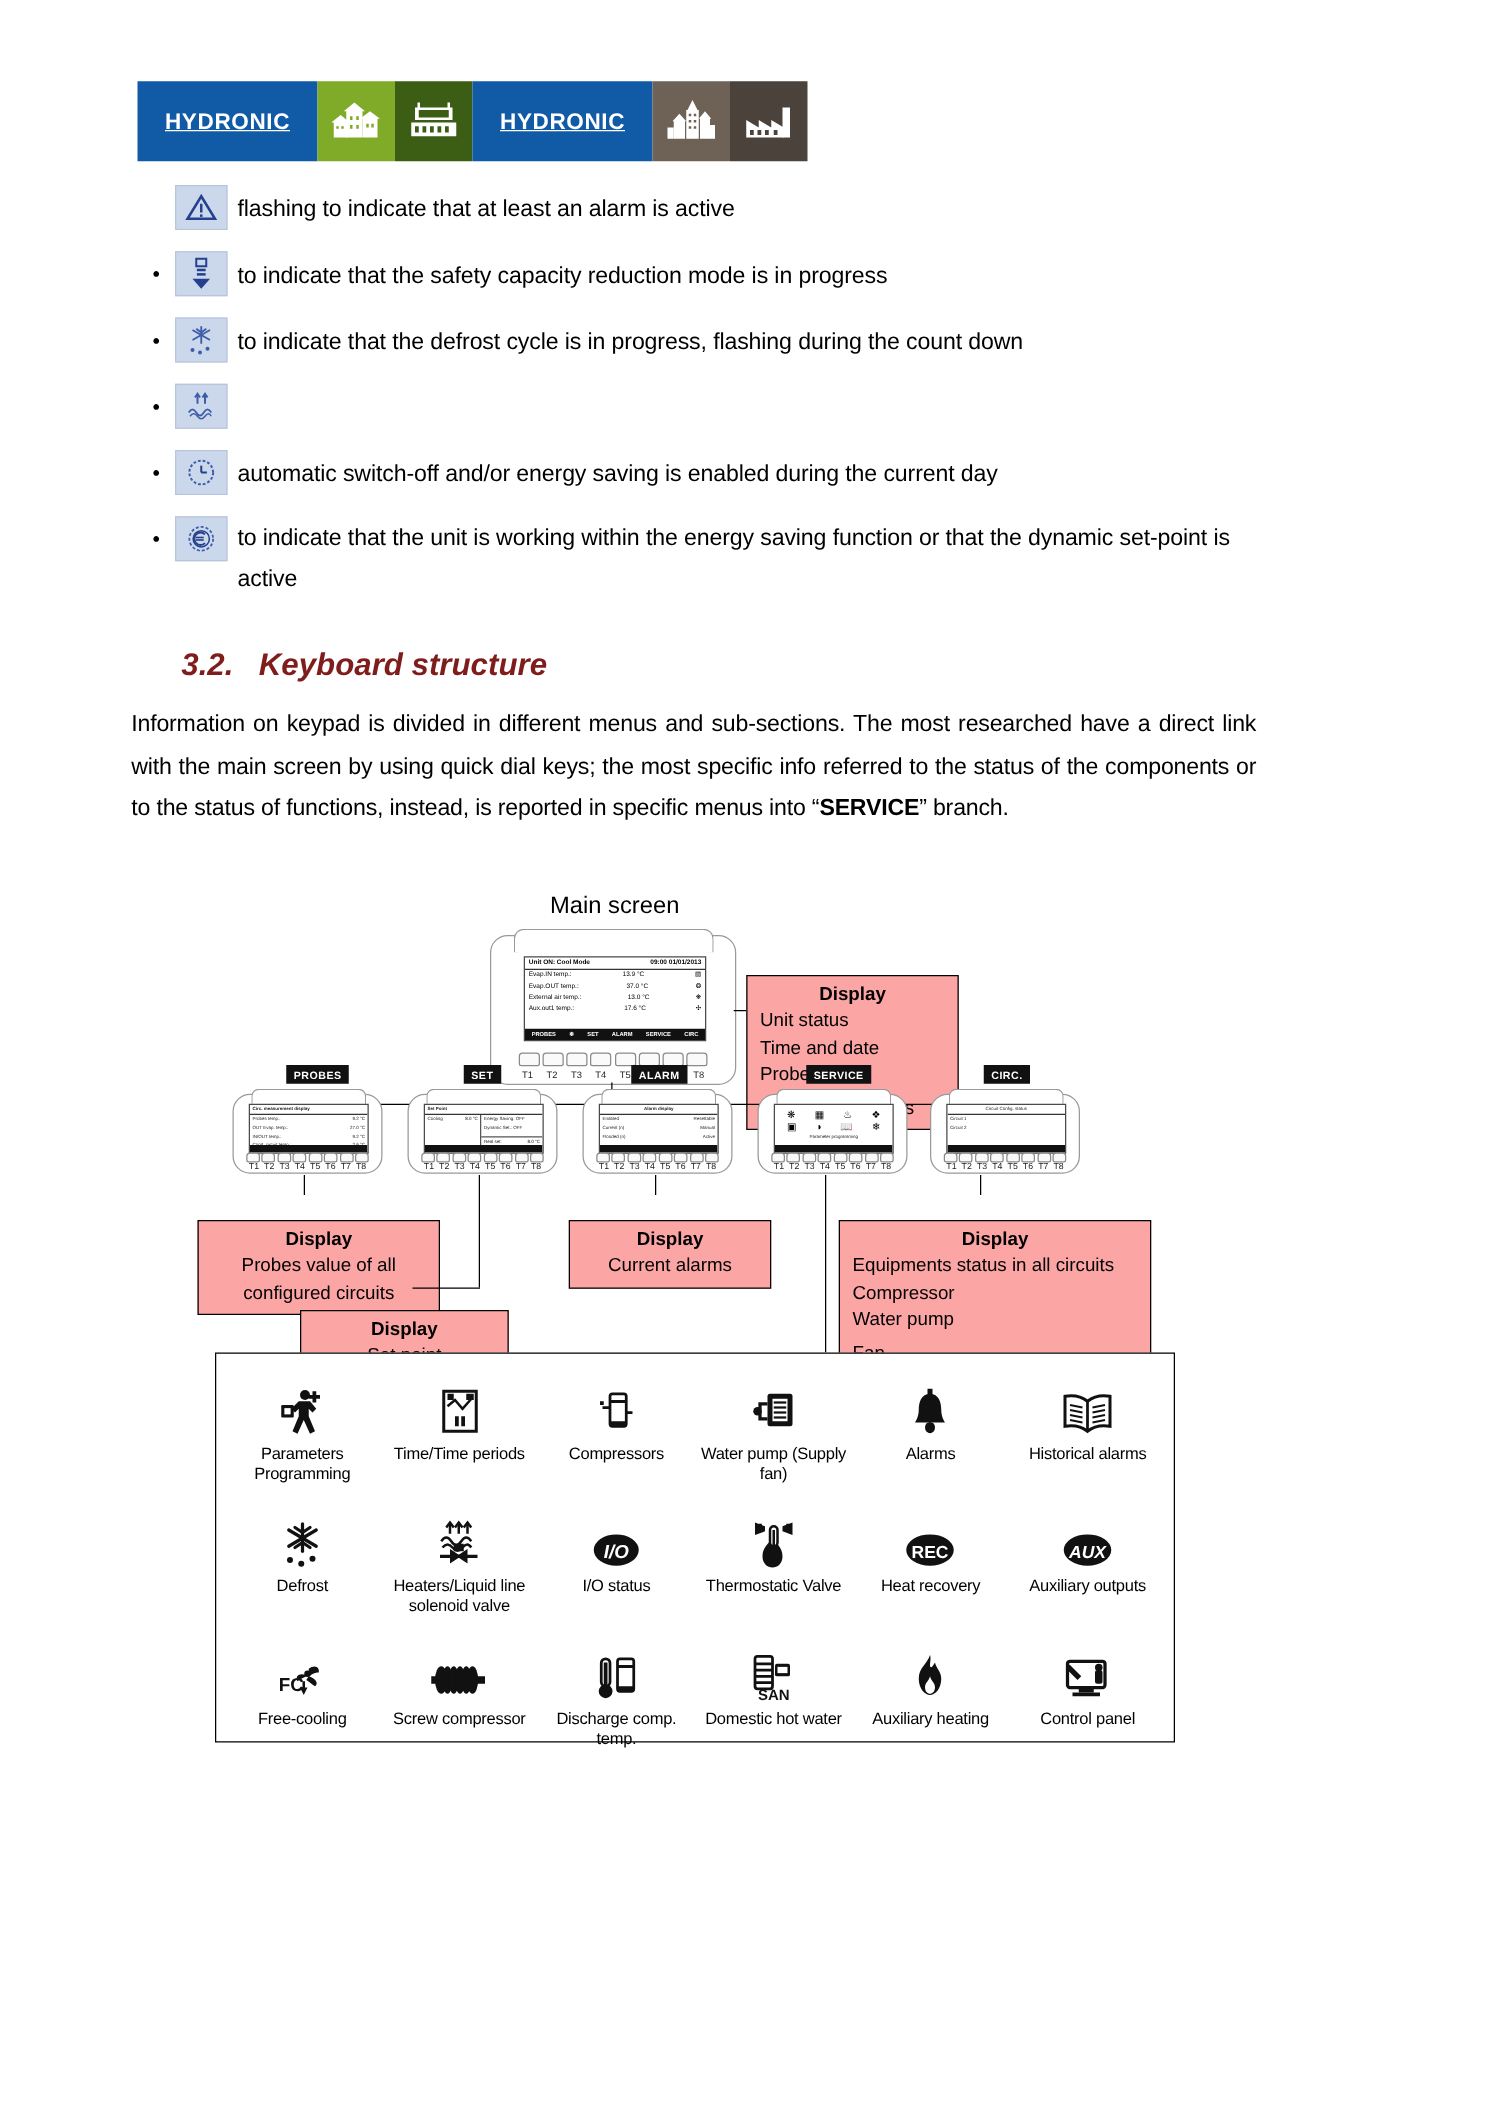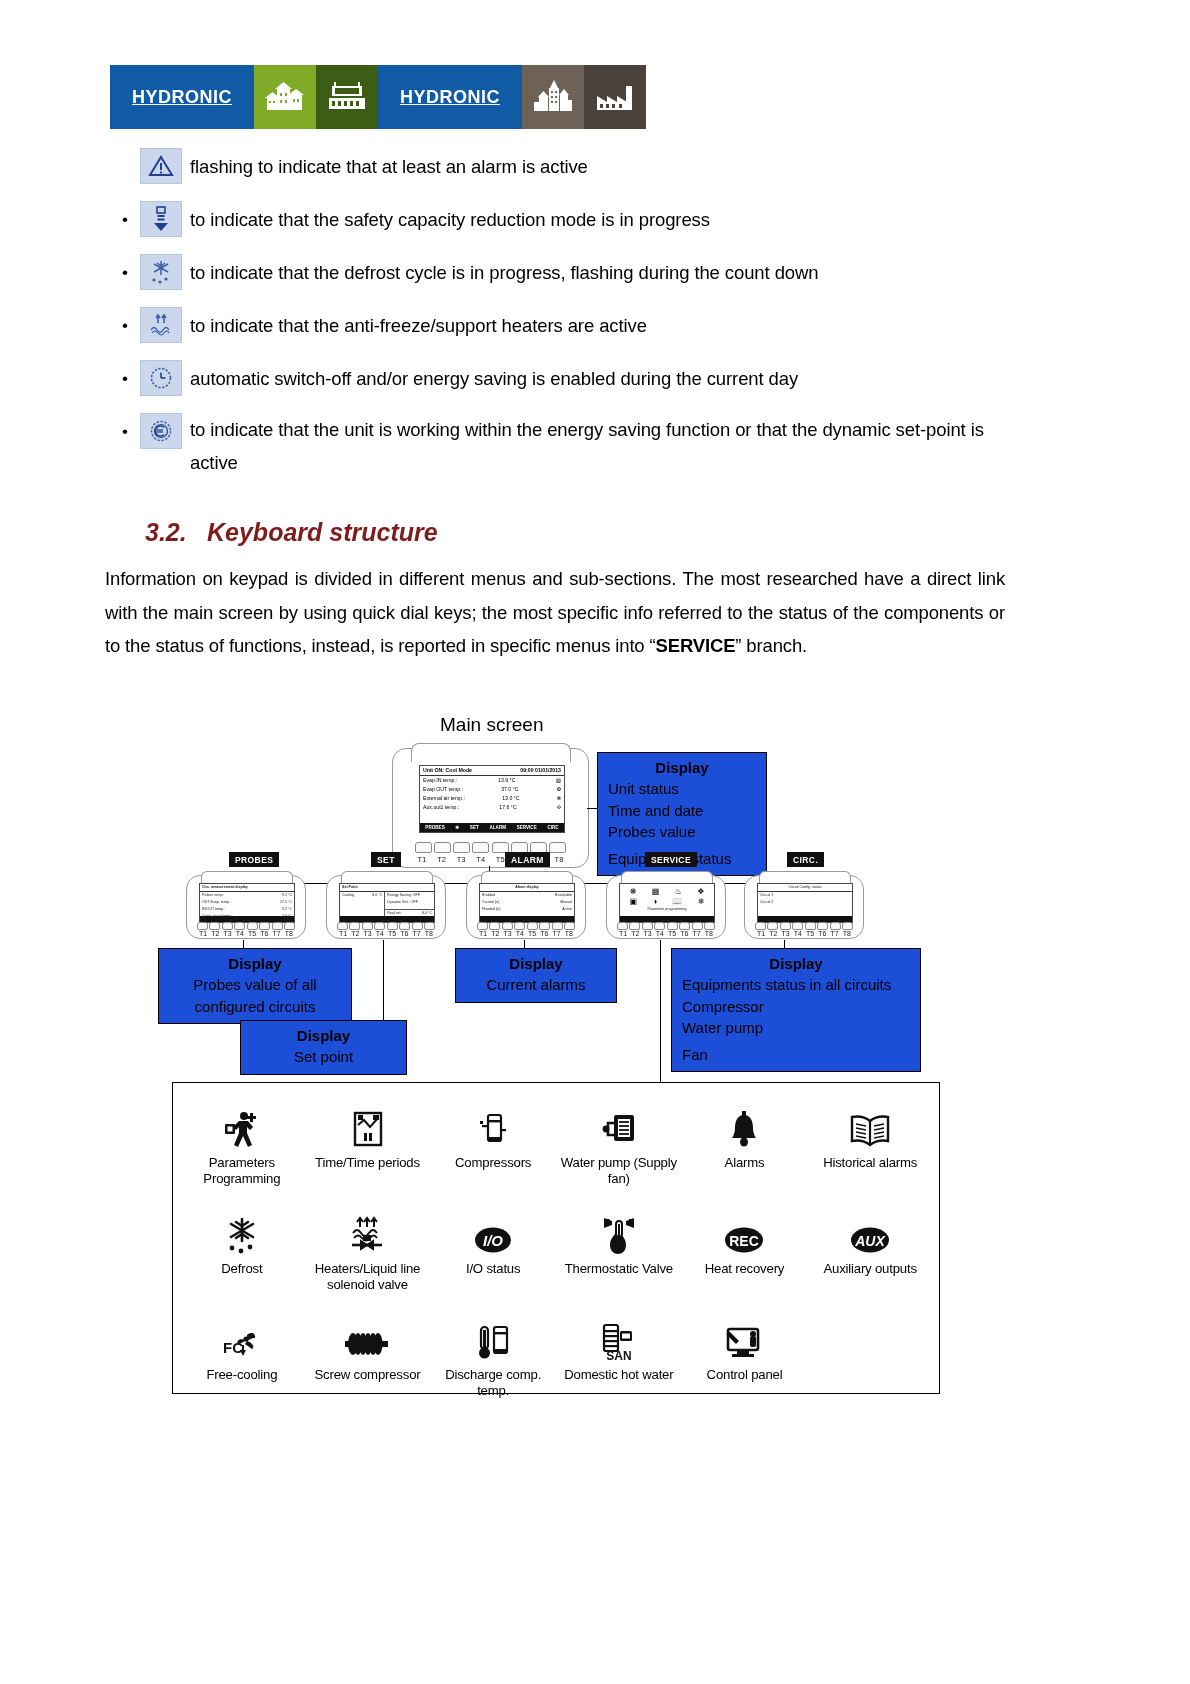--- a/index.html
+++ b/index.html
@@ -71,21 +71,21 @@
   .keys-s{left:10px;right:10px;bottom:10px;height:6px;}
   .keys-s .key{width:9px;height:6px;}
   .klabels-s{left:10px;right:10px;bottom:1px;font-size:4.4px;}
   .klabels-s span{width:9px;}
 
   
   .chip{position:absolute;background:#111;color:#fff;font-weight:bold;
      font-size:8.5px;padding:2.5px 6px;letter-spacing:.4px;}
 
   
-  .ibox{position:absolute;border:1.2px solid #000;background:#1d4ed8;padding:4px 10px 6px;}
+  .ibox{position:absolute;border:1.2px solid #000;background:#fca5a5;padding:4px 10px 6px;margin-top:28px;}
   .ibox .t{font-weight:bold;text-align:center;font-size:15px;line-height:21px;}
   .ibox .l{font-size:15px;line-height:21.5px;}
   .ibox.center .l{text-align:center;}
 
   .conn{position:absolute;background:#000;}
   .conn.h{height:1.2px;}
   .conn.v{width:1.2px;}
 
   
   .legend{position:absolute;left:172px;top:1082px;width:766px;height:310px;border:1.3px solid #000;background:#fff;}
@@ -226,21 +226,20 @@
             <g stroke="#3D5DA8" stroke-width="1.6" fill="none">
           <line x1="11" y1="3" x2="11" y2="10"></line>
               <polyline points="9,5 11,2 13,5"></polyline>
           <line x1="17" y1="3" x2="17" y2="10"></line>
               <polyline points="15,5 17,2 19,5"></polyline>
           <path d="M4 17 q3 -5 6 0 q3 5 6 0 q3 -5 6 0" stroke-width="1.4"></path>
           <path d="M5 20 q3 -4 6 0 q3 4 6 0 q3 -4 5 0" stroke-width="1.2"></path>
         </g>
           </svg>
       </div>
-      <div class="btext">to indicate that the anti-freeze/support heaters are active</div>
     </div>
 
     <div class="brow">
       <div class="bdot">•</div>
       <div class="bicon-box">
         <svg width="26" height="26" viewBox="0 0 26 26">
           <circle cx="13" cy="13" r="9.5" fill="none" stroke="#3D5DA8" stroke-width="1.6" stroke-dasharray="2.2 1.6"></circle>
           <line x1="13" y1="13" x2="13" y2="7.5" stroke="#24408E" stroke-width="1.6"></line>
           <line x1="13" y1="13" x2="17.5" y2="13" stroke="#24408E" stroke-width="1.6"></line>
         </svg>
@@ -833,20 +832,31 @@
                 <rect x="8" y="24" width="14" height="2.2"></rect>
             <rect x="24" y="10" width="12" height="10" rx="1.5"></rect>
             <rect x="26" y="12.5" width="8" height="5" fill="#fff"></rect>
             <text x="23" y="39" font-family="Liberation Sans, sans-serif" font-size="12" font-weight="bold" text-anchor="middle">SAN</text>
           </g>
             </svg>
         </div>
         <div class="cap">Domestic hot water</div>
       </div>
 
+      <div class="lcell">
+        <div class="gl">
+          <svg width="36" height="42" viewBox="0 0 36 42">
+              <g fill="#111">
+            <path d="M18 3 c-2 7 -9 10 -9 19 c0 8 5 13 9 13 c4 0 9 -5 9 -13 c0 -6 -4 -8 -5 -13 c-2 3 -3 5 -4 3 c0 -4 1 -6 0 -9 z"></path>
+            <path d="M18 20 c-1 4 -4 5 -4 9 c0 3 2 5 4 5 c2 0 4 -2 4 -5 c0 -4 -3 -5 -4 -9 z" fill="#fff"></path>
+          </g>
+            </svg>
+        </div>
+        <div class="cap">Auxiliary heating</div>
+      </div>
 
       <div class="lcell">
         <div class="gl">
           <svg width="46" height="40" viewBox="0 0 46 40">
               <g fill="#111">
             <rect x="7" y="6" width="30" height="21" rx="2" fill="#fff" stroke="#111" stroke-width="2.6"></rect>
             <rect x="16" y="28" width="12" height="3"></rect>
                 <rect x="11" y="31" width="22" height="3"></rect>
             <path d="M9 9 l9 9 -3 3 -9 -9 c-1 -2 1 -4 3 -3 z"></path>
             <circle cx="32" cy="11" r="3"></circle>

